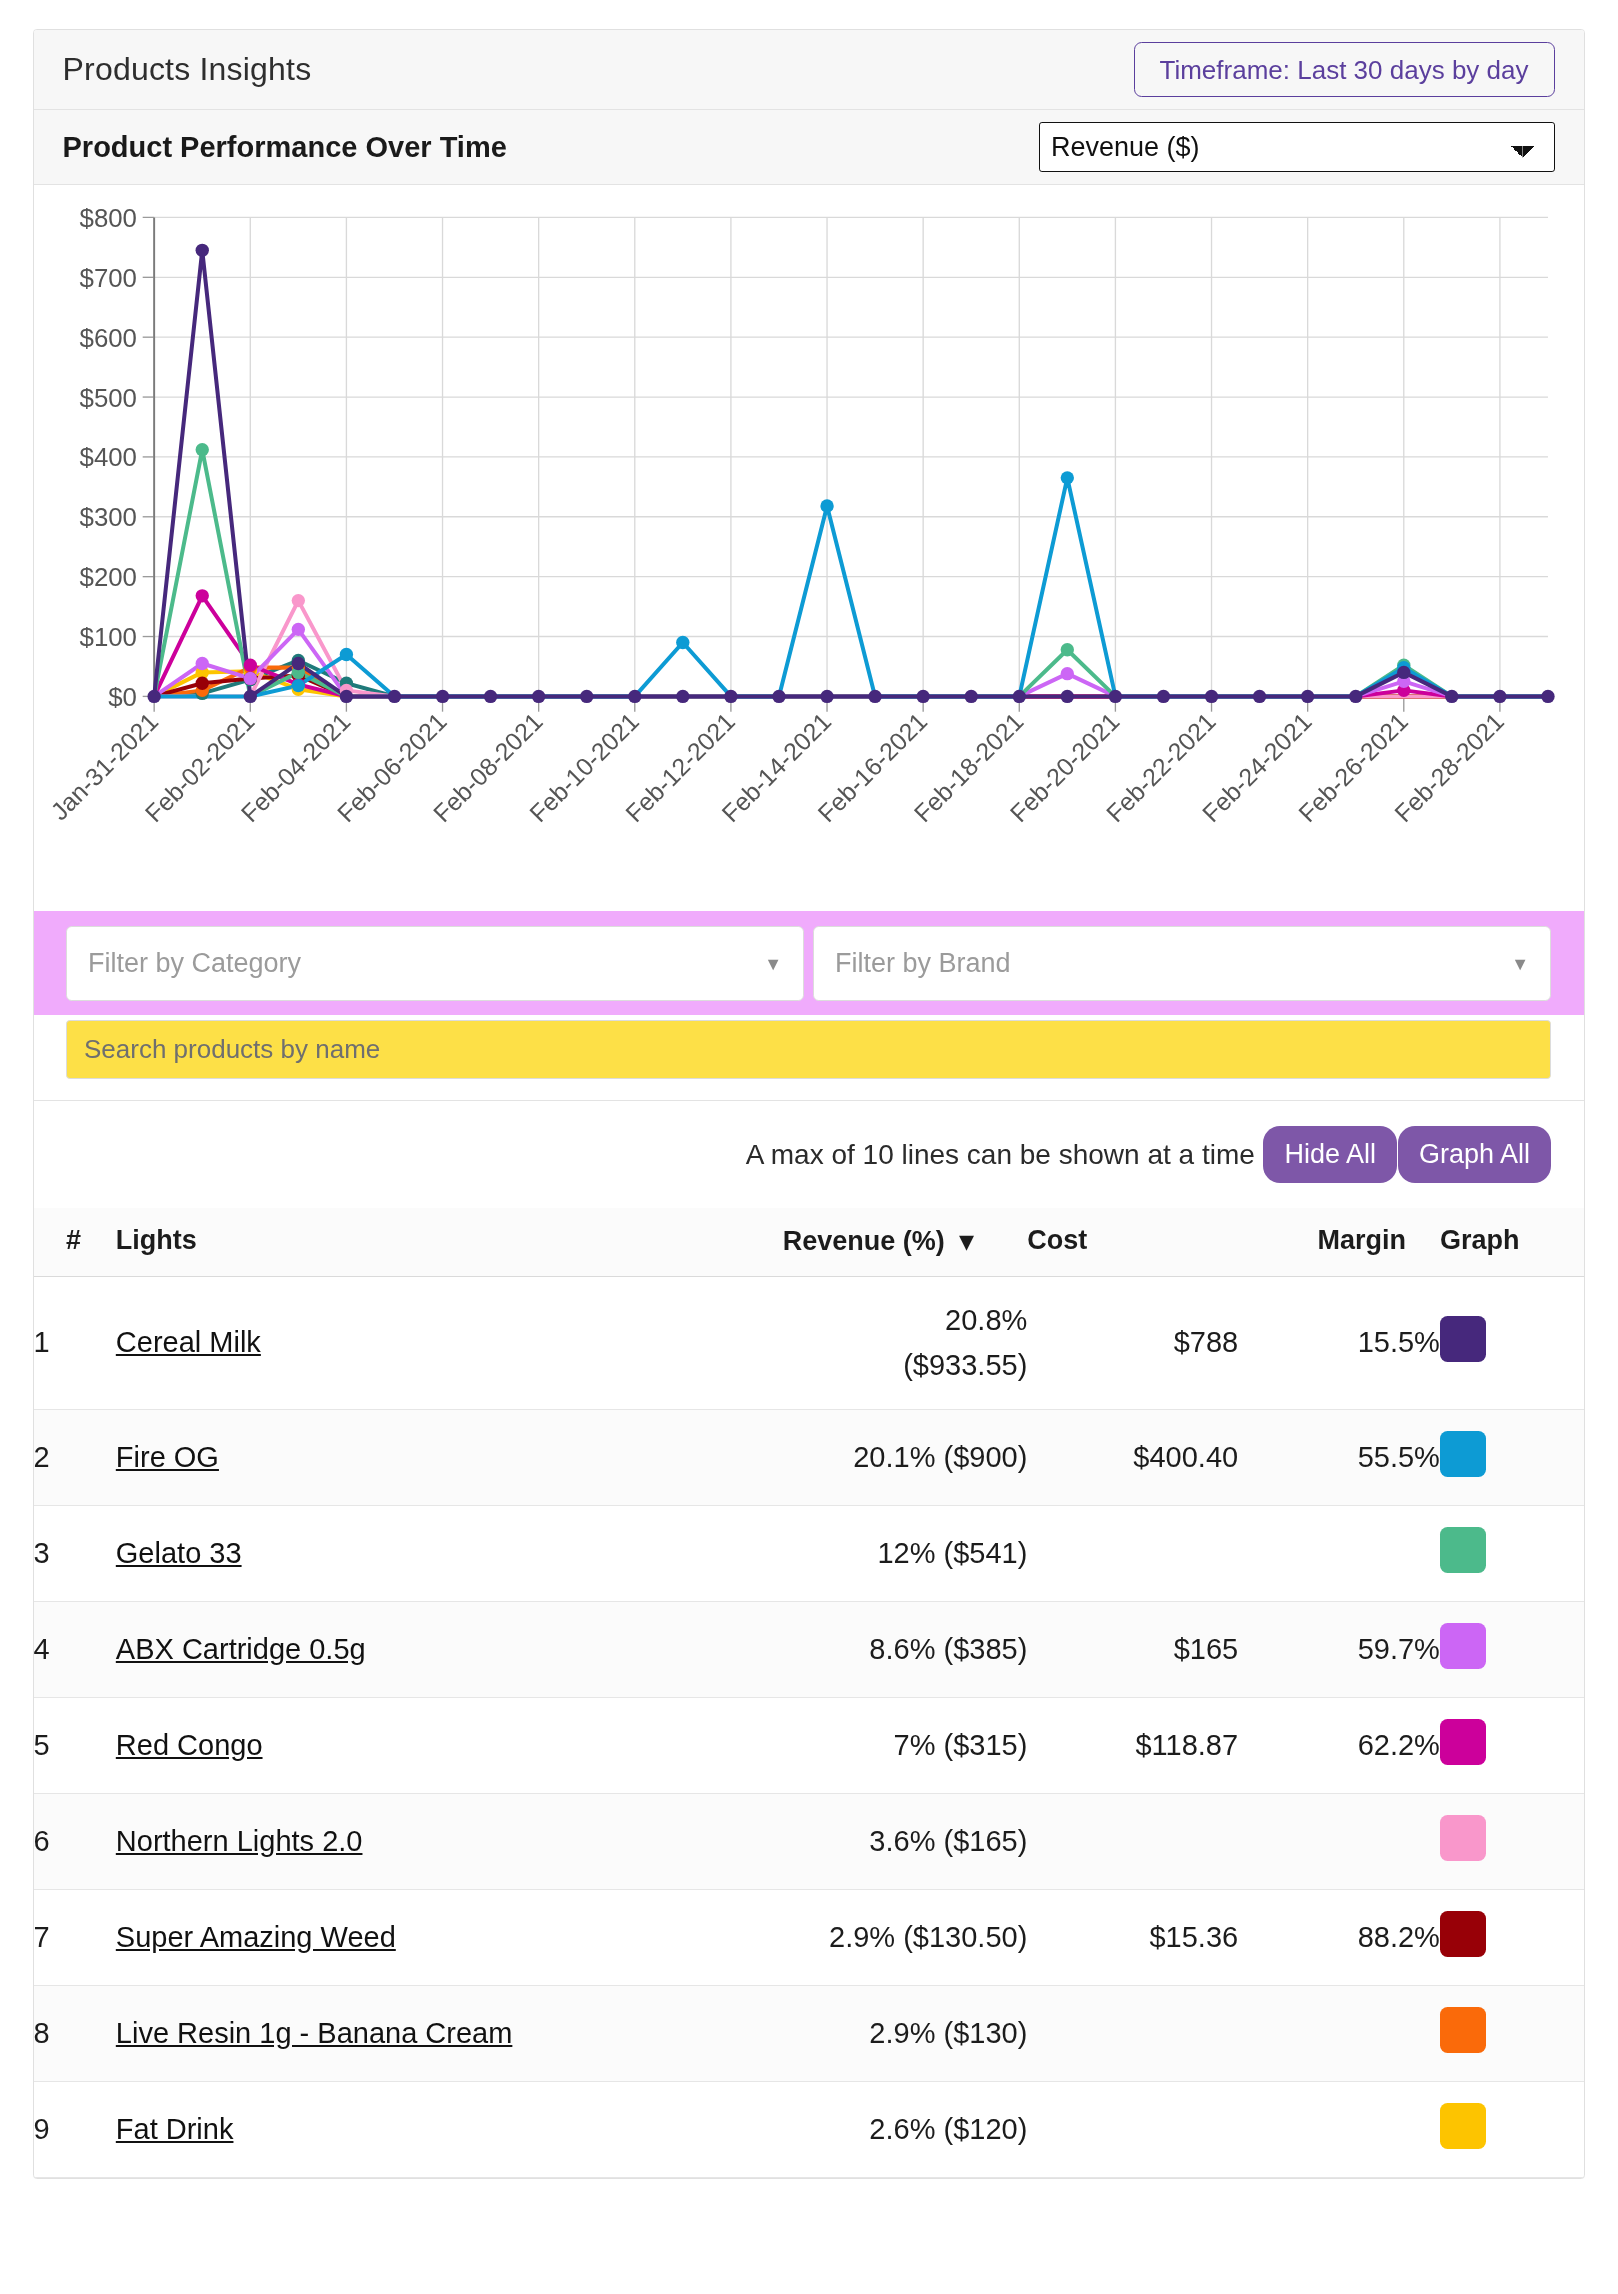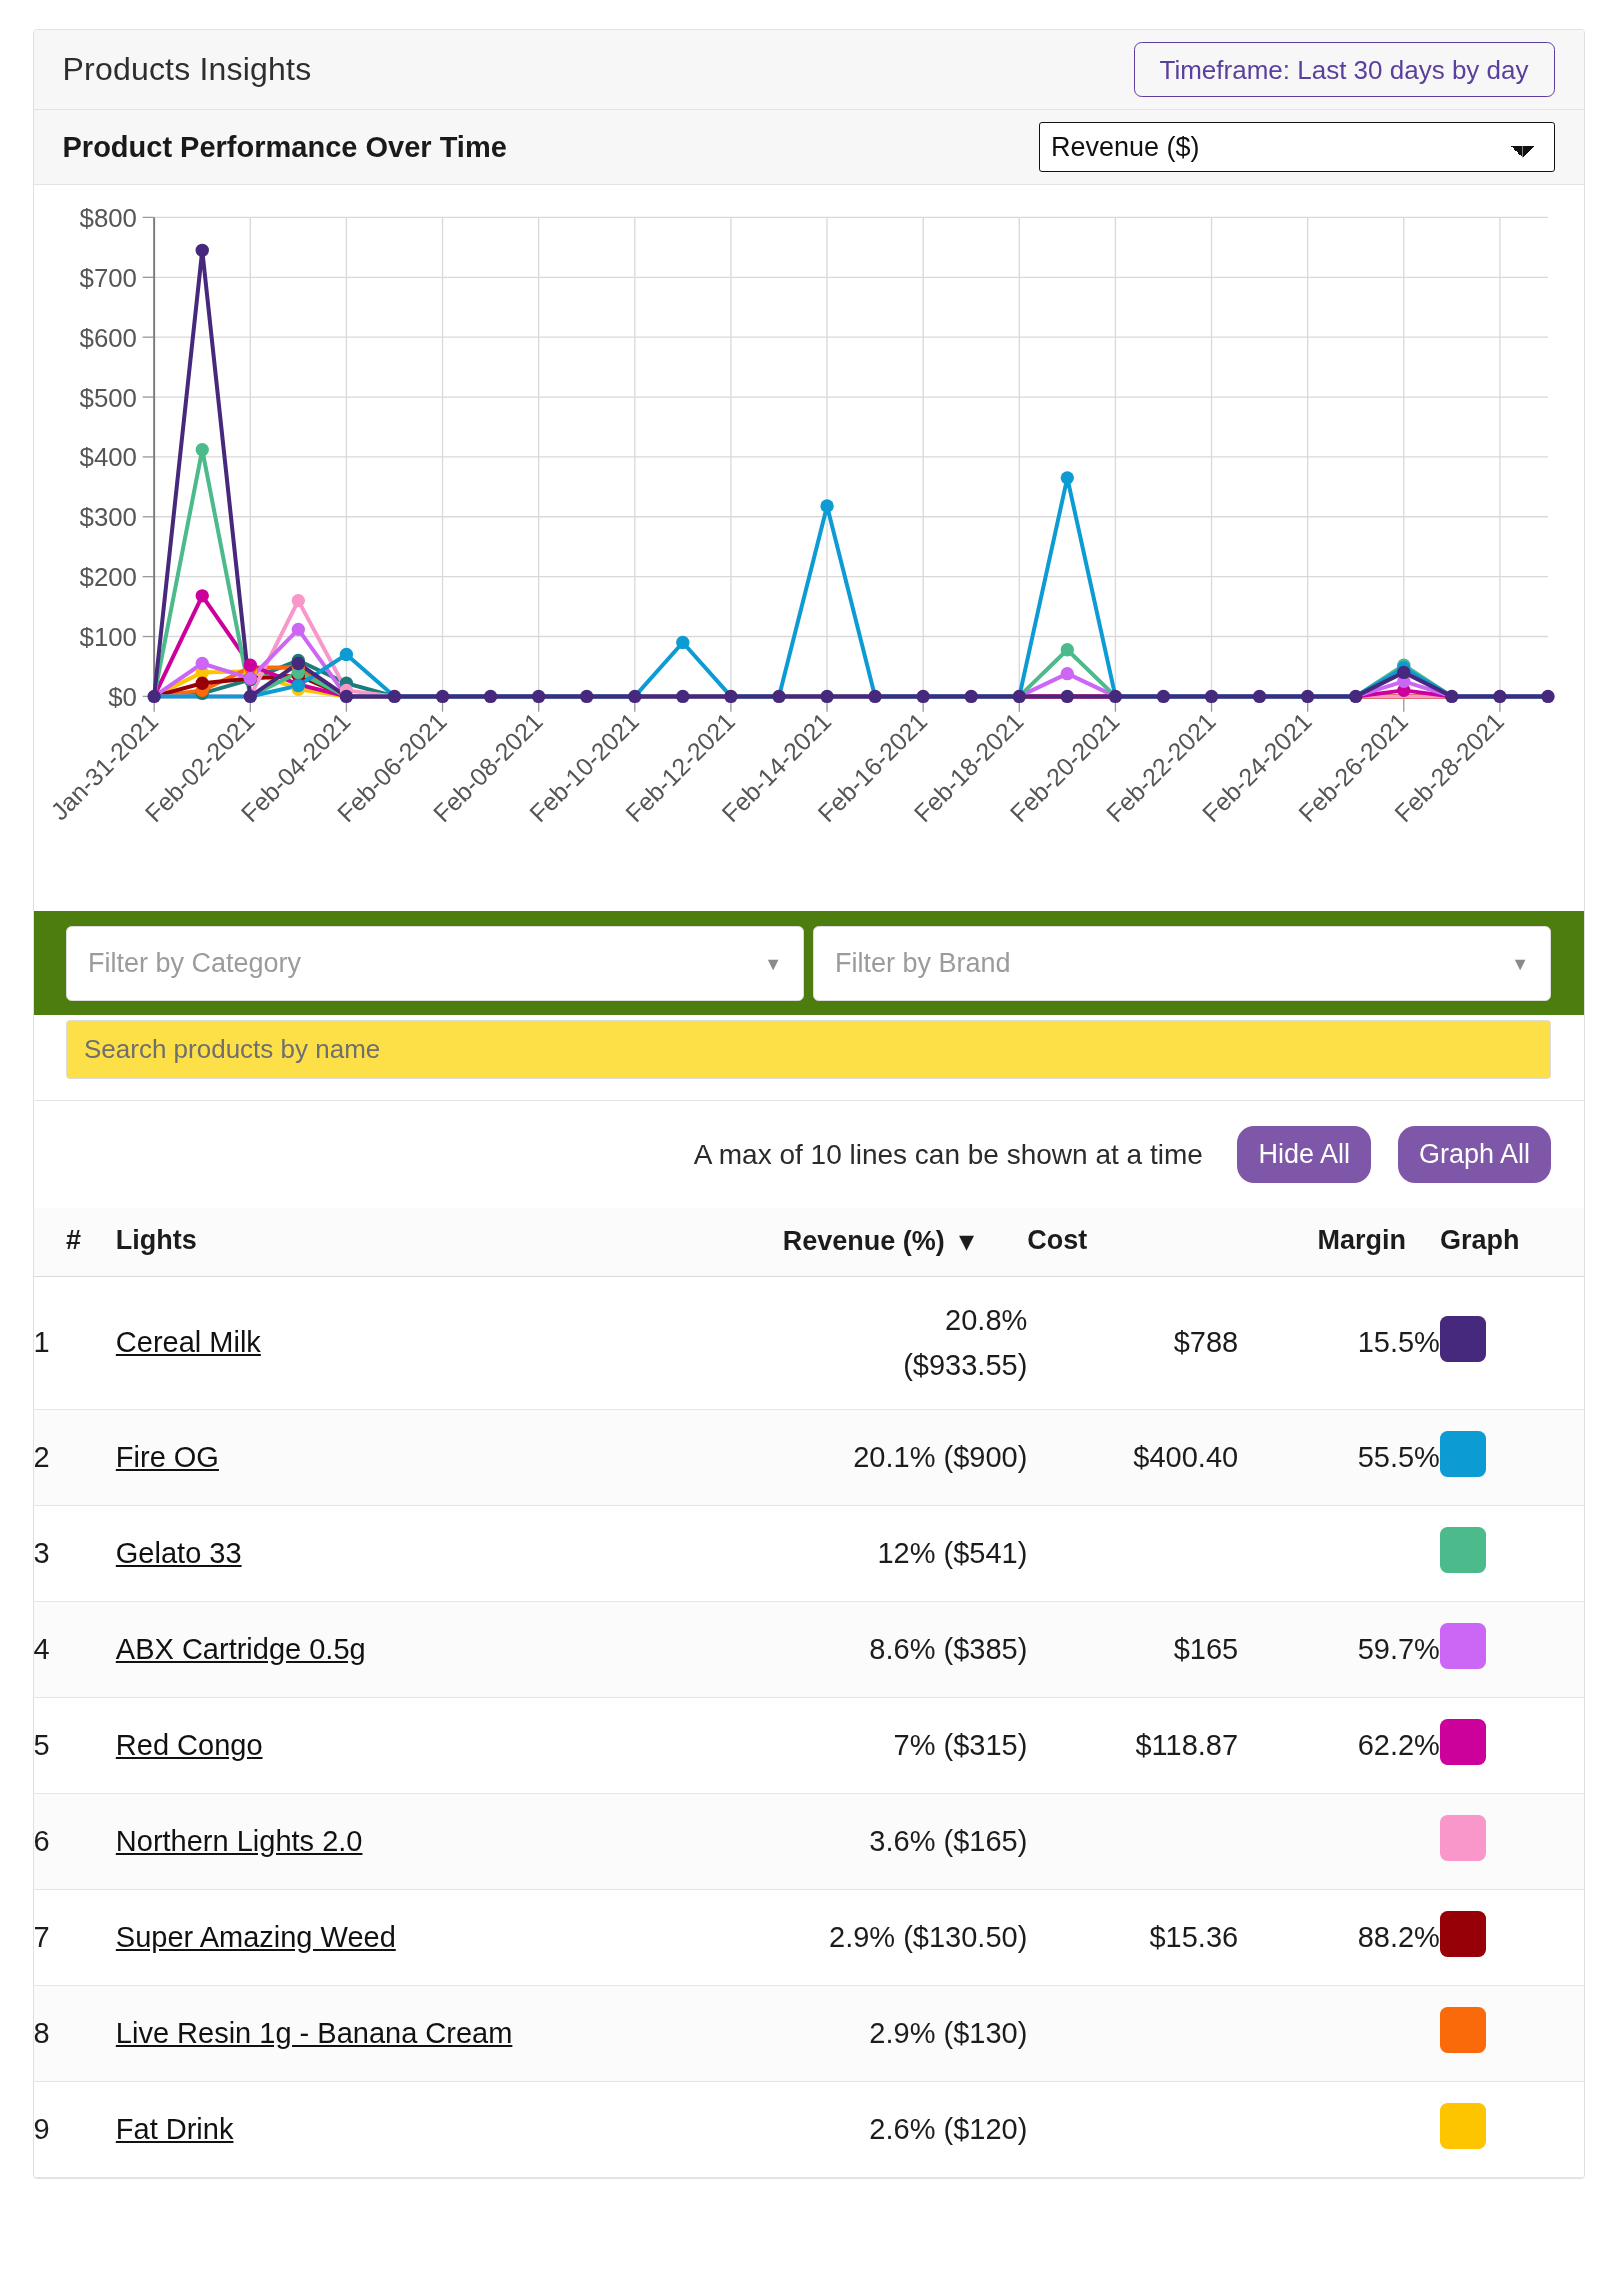--- a/index.html
+++ b/index.html
@@ -84,21 +84,21 @@
     padding: 19px 15.3px 9.6px 15.3px;
     height: 726px;
     position: relative;
   }
   .chart-svg { display: block; }
 
   
   .filters {
     display: flex; gap: 9px;
     padding: 15.3px 32.5px 13.4px 32.5px;
-    background: #4d7c0f;
+    background: #f0abfc;
   }
   .filter-box {
     flex: 1;
     height: 75px;
     border: 1px solid #dcdcdc;
     border-radius: 5.7px;
     background: #ffffff;
     display: flex; align-items: center; justify-content: space-between;
     padding: 0 21px;
     cursor: pointer;
@@ -114,21 +114,21 @@
     font-family: "Liberation Sans", sans-serif;
     font-size: 26px; color: #333;
     padding: 0 17px;
   }
   .search-input::placeholder { color: #6f6f6f; }
 
   
   .actions {
     border-top: 1px solid #e3e3e3;
     display: flex; align-items: center; justify-content: flex-end;
-    gap: 27px;
+    gap: 1px;
     padding: 25px 32.5px 25px 32.5px;
     background: #ffffff;
   }
   .actions-note { font-size: 28px; color: #2b2b2b; margin-right: 7.6px; }
   .pill-btn {
     background: #7e57a8;
     color: #ffffff;
     border: none;
     border-radius: 17px;
     font-family: "Liberation Sans", sans-serif;

